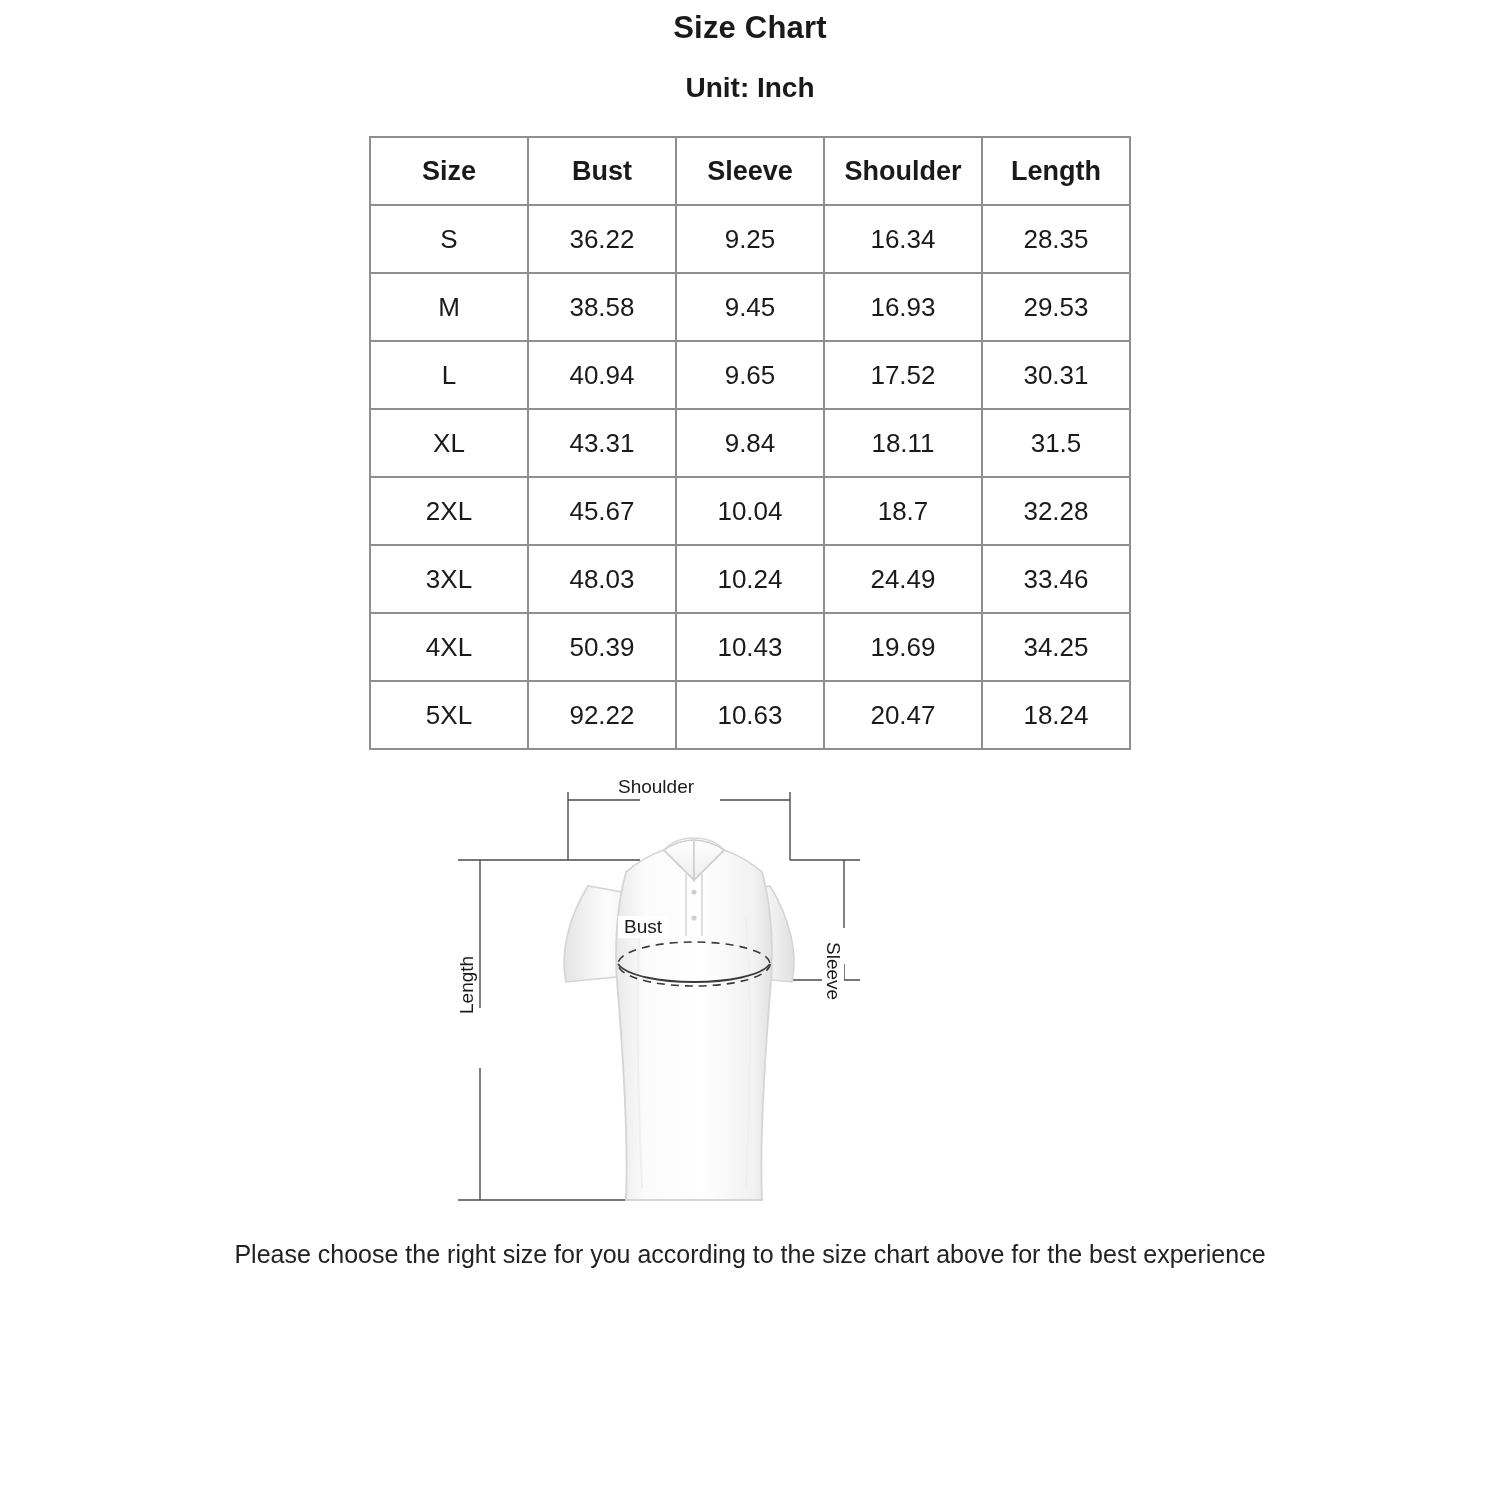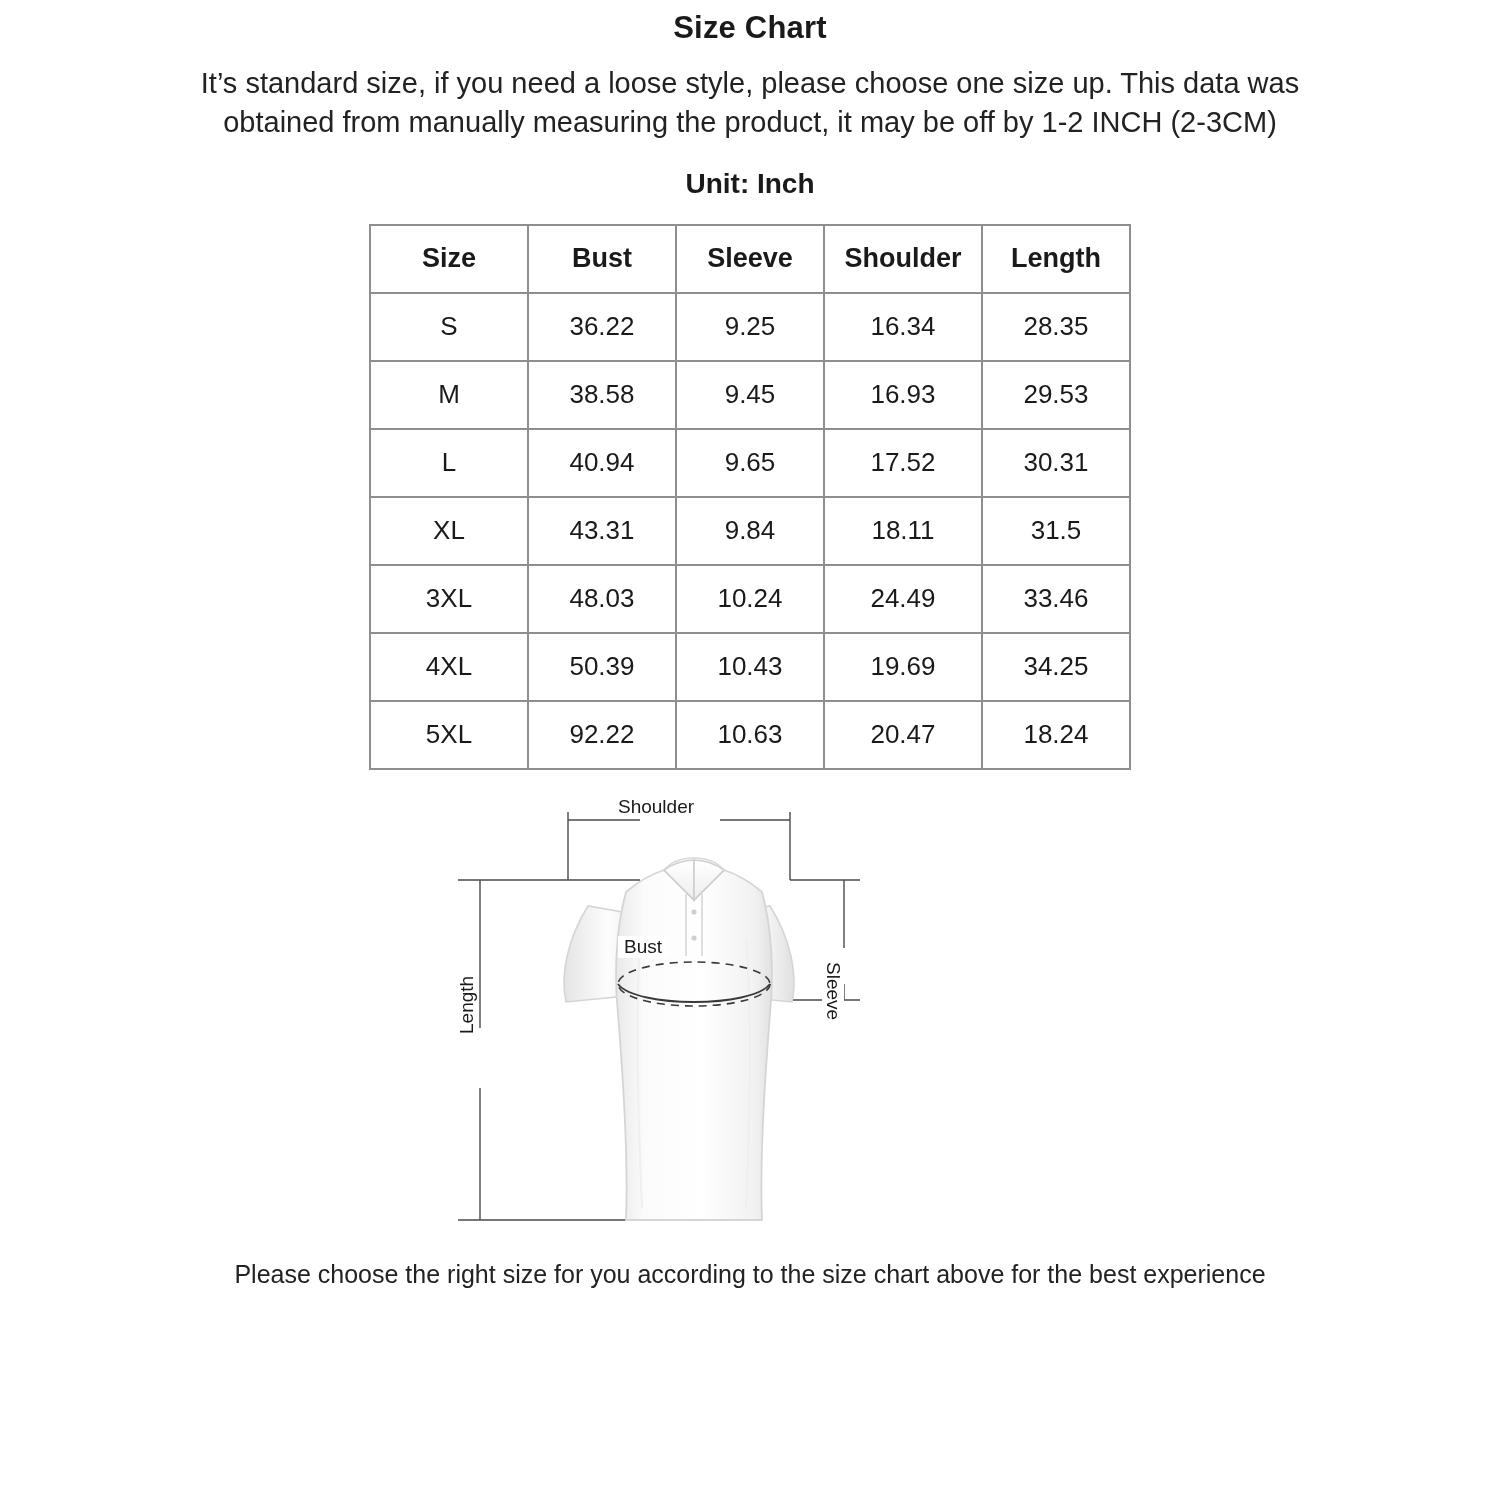--- a/index.html
+++ b/index.html
@@ -48,20 +48,21 @@
   }
 
   
   .table-wrap {
     margin-top: 24px;
   }
   table.size-table {
     border-collapse: collapse;
     width: 740px;
     table-layout: fixed;
+    margin-top: 8px;
   }
   table.size-table th,
   table.size-table td {
     border: 2px solid #8e8e8e;
     text-align: center;
     font-size: 26px;
     color: #1a1a1a;
     height: 66px;
     padding: 0;
   }
@@ -117,21 +118,20 @@
     color: #222222;
   }
 </style>
 </head>
 <body>
 
 <div class="page">
 
   <div class="title">Size Chart</div>
 
-  <div class="intro">It’s standard size, if you need a loose style, please choose one size up. This data was obtained from manually measuring the product, it may be off by 1-2 INCH (2-3CM)</div>
 
   <div class="unit">Unit: Inch</div>
 
   <div class="table-wrap">
     <table class="size-table">
       <colgroup>
         <col class="c-size">
           <col class="c-bust">
           <col class="c-sleeve">
           <col class="c-shoulder">
@@ -169,20 +169,27 @@
           <td>30.31</td>
         </tr>
         <tr>
           <td>XL</td>
           <td>43.31</td>
           <td>9.84</td>
           <td>18.11</td>
           <td>31.5</td>
         </tr>
         <tr>
+          <td>2XL</td>
+          <td>45.67</td>
+          <td>10.04</td>
+          <td>18.7</td>
+          <td>32.28</td>
+        </tr>
+        <tr>
           <td>3XL</td>
           <td>48.03</td>
           <td>10.24</td>
           <td>24.49</td>
           <td>33.46</td>
         </tr>
         <tr>
           <td>4XL</td>
           <td>50.39</td>
           <td>10.43</td>

